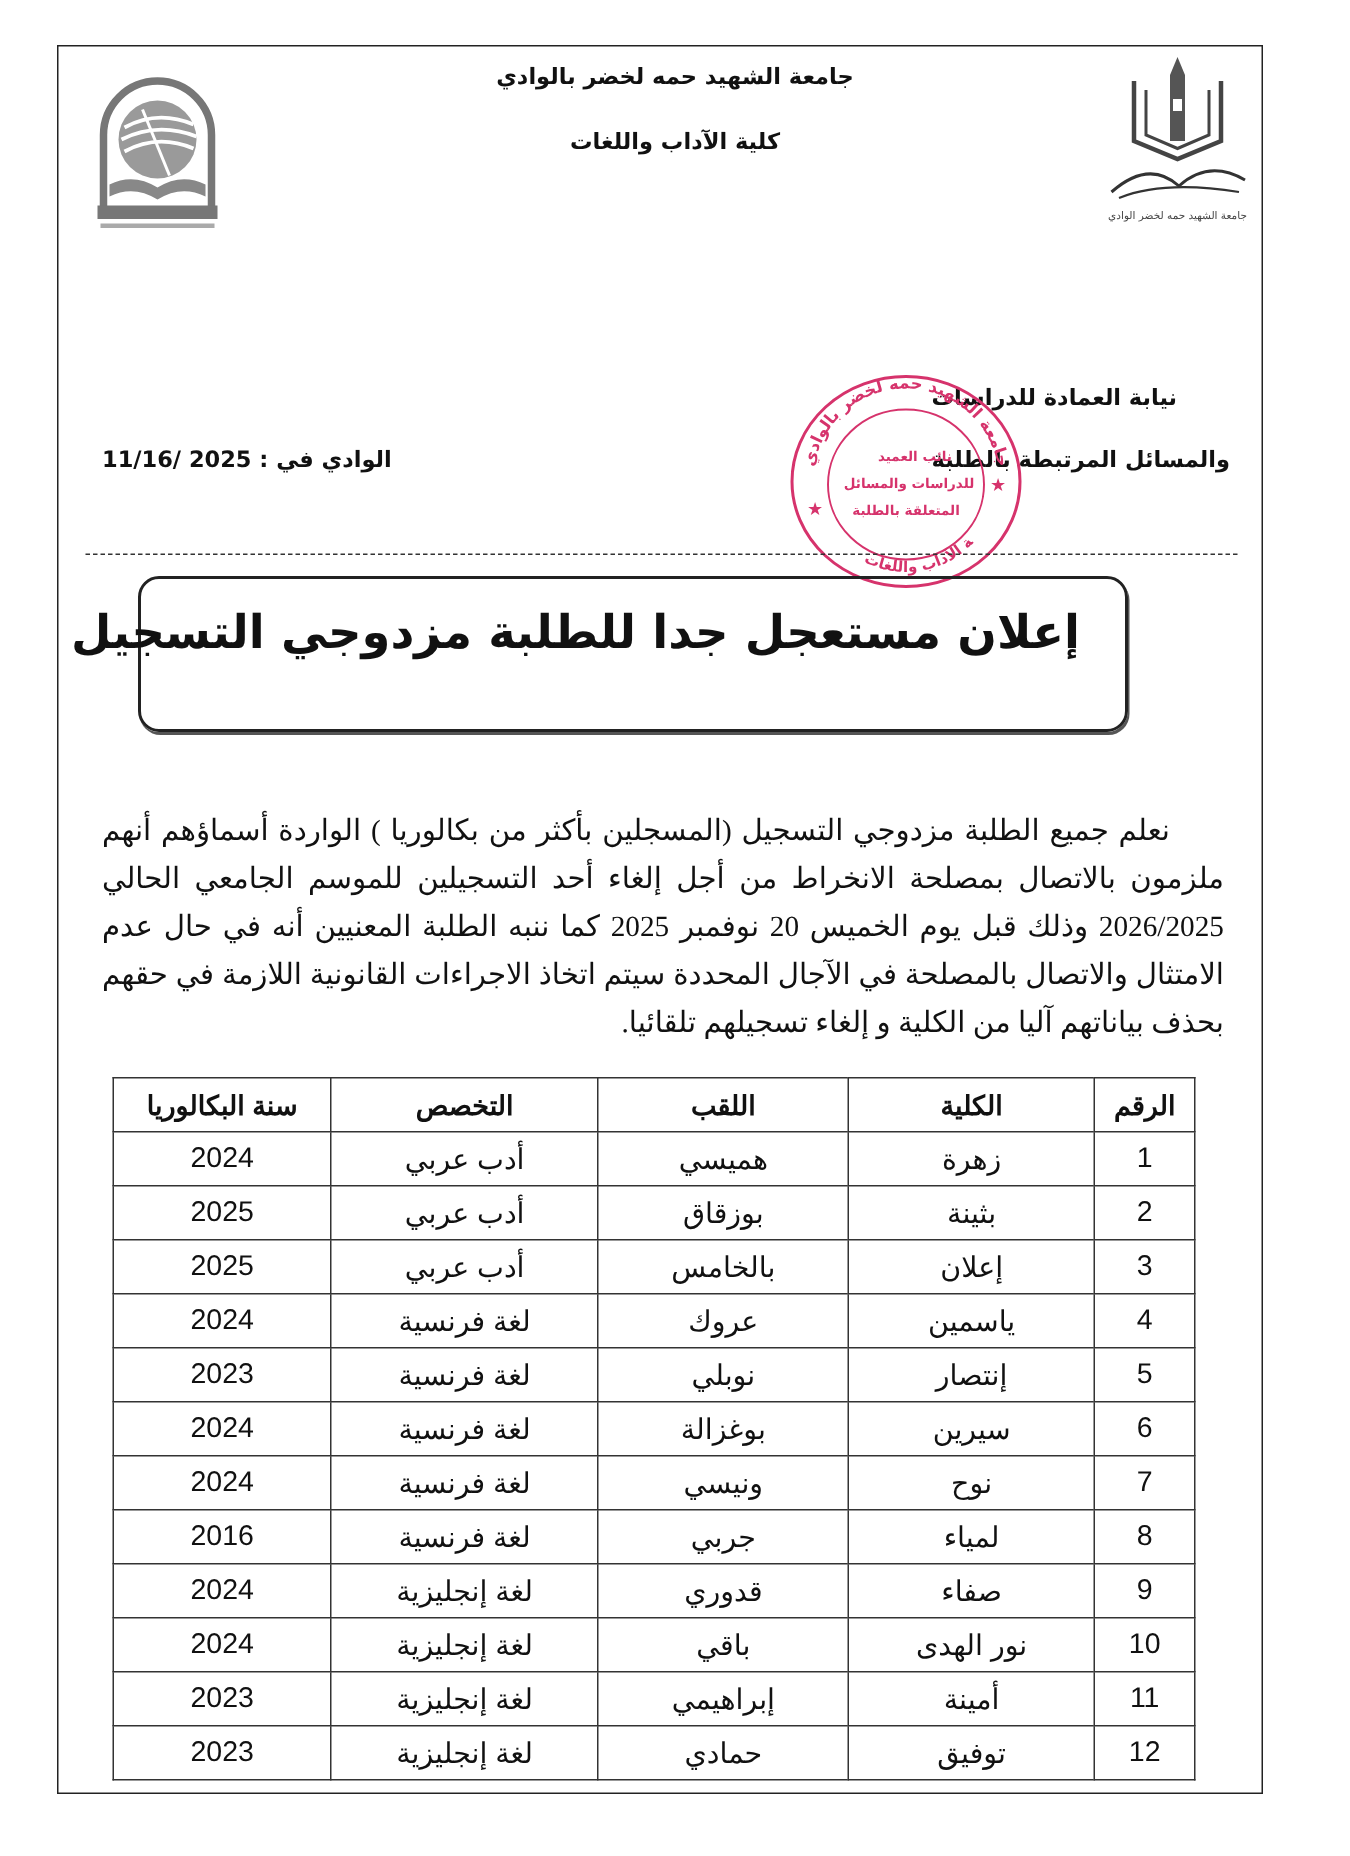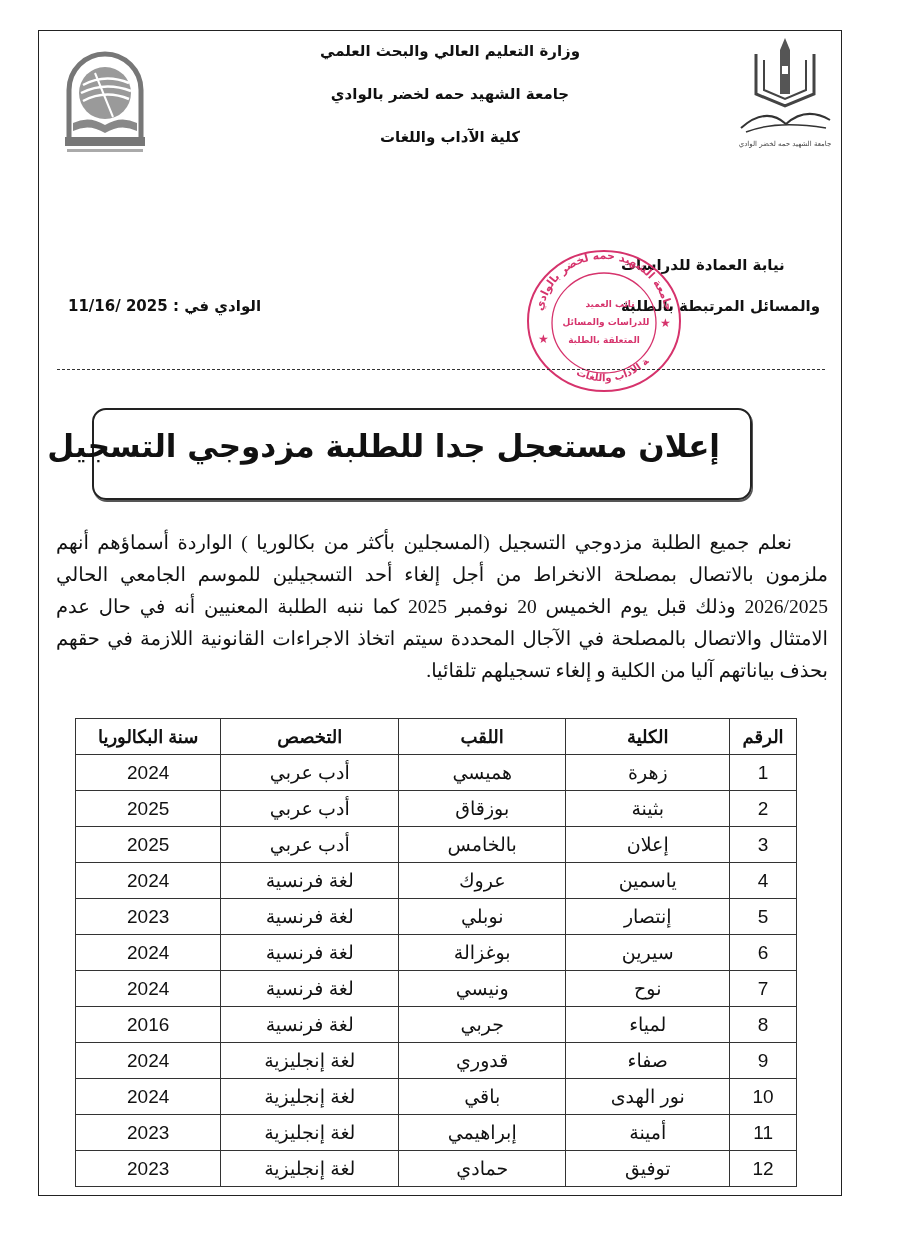--- a/index.html
+++ b/index.html
@@ -7,24 +7,24 @@
   .page-frame { position:absolute; left:38px; top:30px; width:804px; height:1166px; border:1.5px solid #222; box-sizing:border-box; }
   .logo-left { position:absolute; left:55px; top:45px; width:100px; height:112px; }
   .logo-right { position:absolute; left:726px; top:36px; width:118px; height:118px; }
   .header-lines { position:absolute; left:280px; top:44px; width:340px; text-align:center; direction:rtl; }
   .header-lines div { font-weight:bold; font-size:15px; line-height:15px; margin-bottom:28px; }
   .dept { position:absolute; right:80px; top:256px; direction:rtl; text-align:left; font-weight:bold; font-size:15px; }
   .dept div { margin-bottom:23px; white-space:nowrap; }
   .date { position:absolute; left:68px; top:297px; direction:rtl; font-weight:bold; font-size:15px; white-space:nowrap; }
   .stamp { position:absolute; left:520px; top:243px; width:168px; height:150px; }
   .dash-line { position:absolute; left:57px; top:369px; width:768px; border-top:1.5px dashed #333; }
-  .title-box { position:absolute; left:92px; top:384px; width:660px; height:92px; border:2px solid #222; border-radius:14px; box-sizing:border-box; box-shadow:1px 2px 0 #555;margin-top:24px; }
+  .title-box { position:absolute; left:92px; top:384px; width:660px; height:104px; border:2px solid #222; border-radius:14px; box-sizing:border-box; box-shadow:1px 2px 0 #555; }
   .title-box span { position:absolute; right:30px; top:18px; font-weight:bold; font-size:31px; direction:rtl; white-space:nowrap; }
   .body-text { position:absolute; left:56px; top:527px; width:772px; direction:rtl; text-align:justify; font-family:"Liberation Serif", serif; font-size:19.5px; line-height:32px; }
-  .body-text p { margin:0; text-indent:36px; }
+  .body-text p { margin:12px; text-indent:36px; }
   table.students { position:absolute; left:75px; top:718px; width:722px; border-collapse:collapse; direction:rtl; font-family:"Liberation Sans", sans-serif; }
   table.students th, table.students td { border:1px solid #333; height:35px; padding:0; text-align:center; font-size:18px; }
   table.students th { font-weight:bold; font-size:18px; }
   table.students td { font-size:19px; }
   .col-num { width:66px; } .col-name { width:164px; } .col-surname { width:167px; } .col-spec { width:178px; } .col-year { width:145px; }
   .stamp-text { font-family:"DejaVu Sans", sans-serif; font-weight:bold; }
 </style>
 </head>
 <body>
 
@@ -47,21 +47,20 @@
   <path d="M38 24 L38 54 L59 63 L80 54 L80 24" fill="none" stroke="#444" stroke-width="2"></path>
   <rect x="54" y="14" width="10" height="44" fill="#555"></rect>
   <polygon points="59,2 54,14 64,14" fill="#555"></polygon>
   <rect x="56" y="30" width="6" height="8" fill="#fff"></rect>
   <path d="M15 92 Q40 70 60 88 Q80 70 104 84" fill="none" stroke="#333" stroke-width="2"></path>
   <path d="M20 96 Q50 84 100 92" fill="none" stroke="#333" stroke-width="1.5"></path>
   <text x="59" y="110" text-anchor="middle" font-size="7" fill="#444">جامعة الشهيد حمه لخضر الوادي</text>
 </svg>
 
 <div class="header-lines">
-  <div>وزارة التعليم العالي والبحث العلمي</div>
   <div>جامعة الشهيد حمه لخضر بالوادي</div>
   <div>كلية الآداب واللغات</div>
 </div>
 
 <div class="dept">
   <div>نيابة العمادة للدراسات</div>
   <div>والمسائل المرتبطة بالطلبة</div>
 </div>
 
 <div class="date">الوادي في : 2025 /11/16</div>

